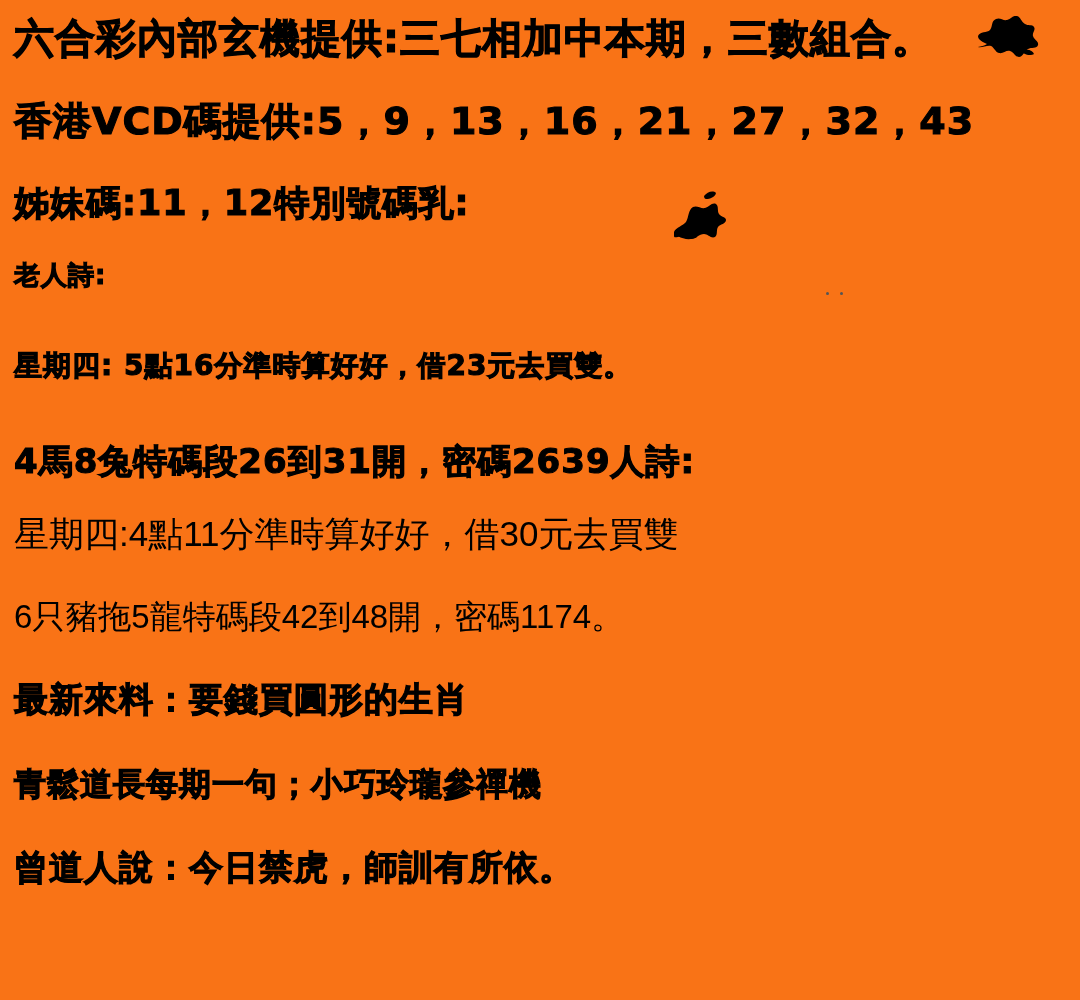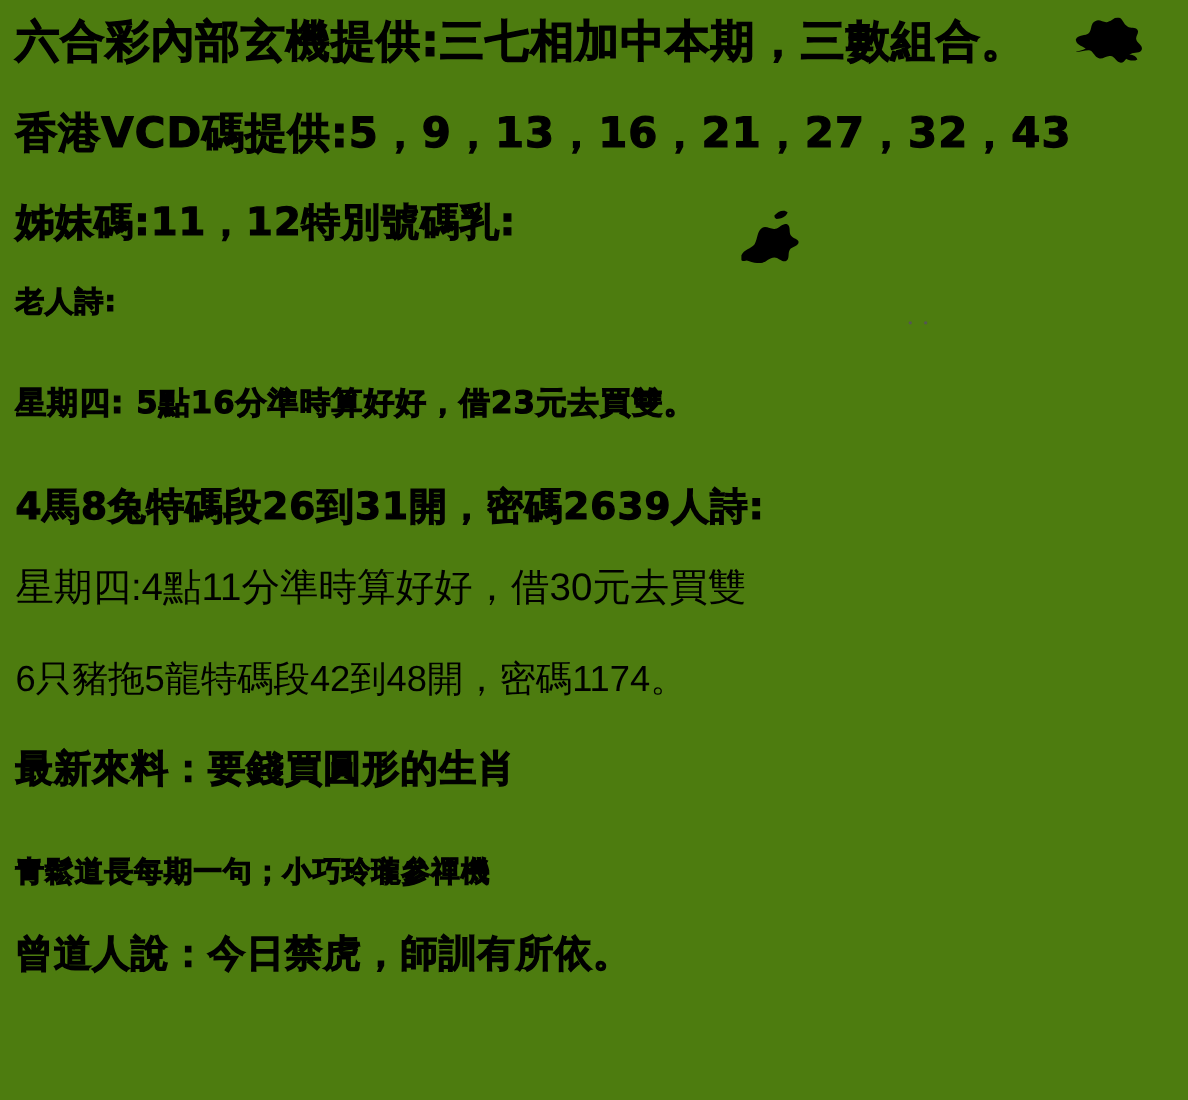--- a/index.html
+++ b/index.html
@@ -10,21 +10,21 @@
   body {
     width: 1080px;
     height: 1000px;
     overflow: hidden;
     font-family: "DejaVu Sans", sans-serif;
   }
   #page {
     position: relative;
     width: 1080px;
     height: 1000px;
-    background: #4d7c0f;
+    background: #f97316;
   }
 
   .line {
     position: absolute;
     left: 14px;
     white-space: nowrap;
     color: #000000;
     line-height: 1;
   }
 
@@ -45,21 +45,21 @@
 
   .l1  { top: 18px;  font-size: 40px; }
   .l2  { top: 102px; font-size: 38px; }
   .l3  { top: 186px; font-size: 35px; }
   .l4  { top: 262px; font-size: 26px; }
   .l5  { top: 352px; font-size: 28px; }
   .l6  { top: 444px; font-size: 34px; }
   .l7  { top: 516px; font-size: 35px; }
   .l8  { top: 600px; font-size: 33px; }
   .l9  { top: 682px; font-size: 34px; text-align: center; }
-  .l10 { top: 768px; font-size: 26px; margin-top: 12px; }
+  .l10 { top: 768px; font-size: 32px; }
   .l11 { top: 850px; font-size: 34px; }
 
   
   .blot {
     position: absolute;
     color: #000;
   }
   .blot svg { display: block; }
   #blot-1 { left: 975px; top: 16px; }
   #blot-2 { left: 668px; top: 186px; }

